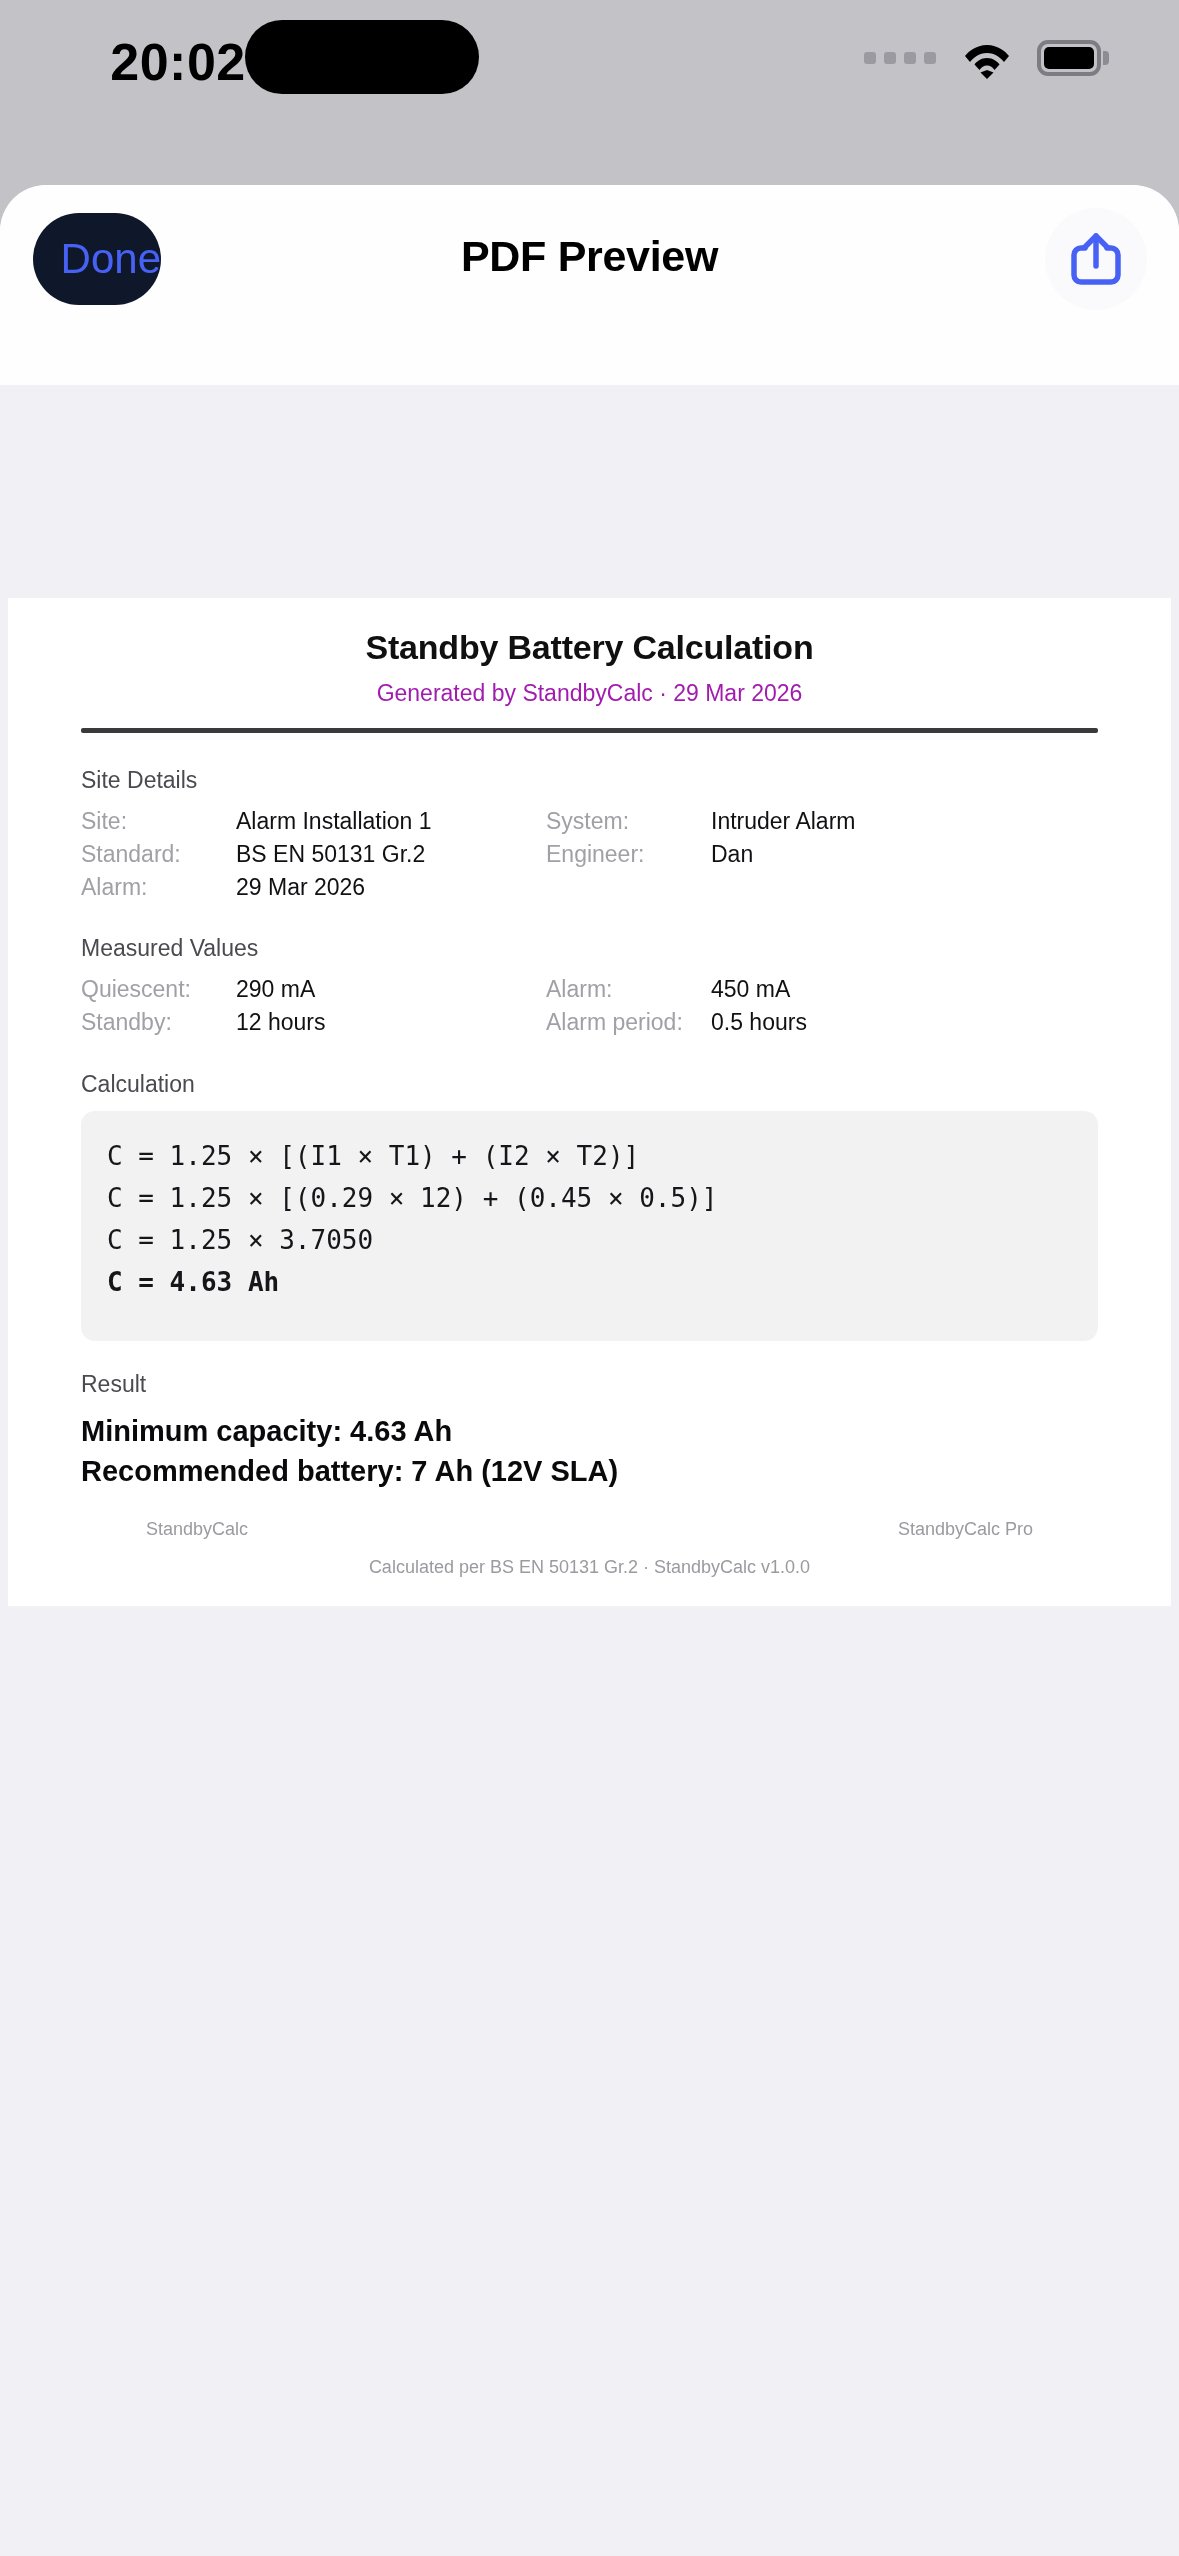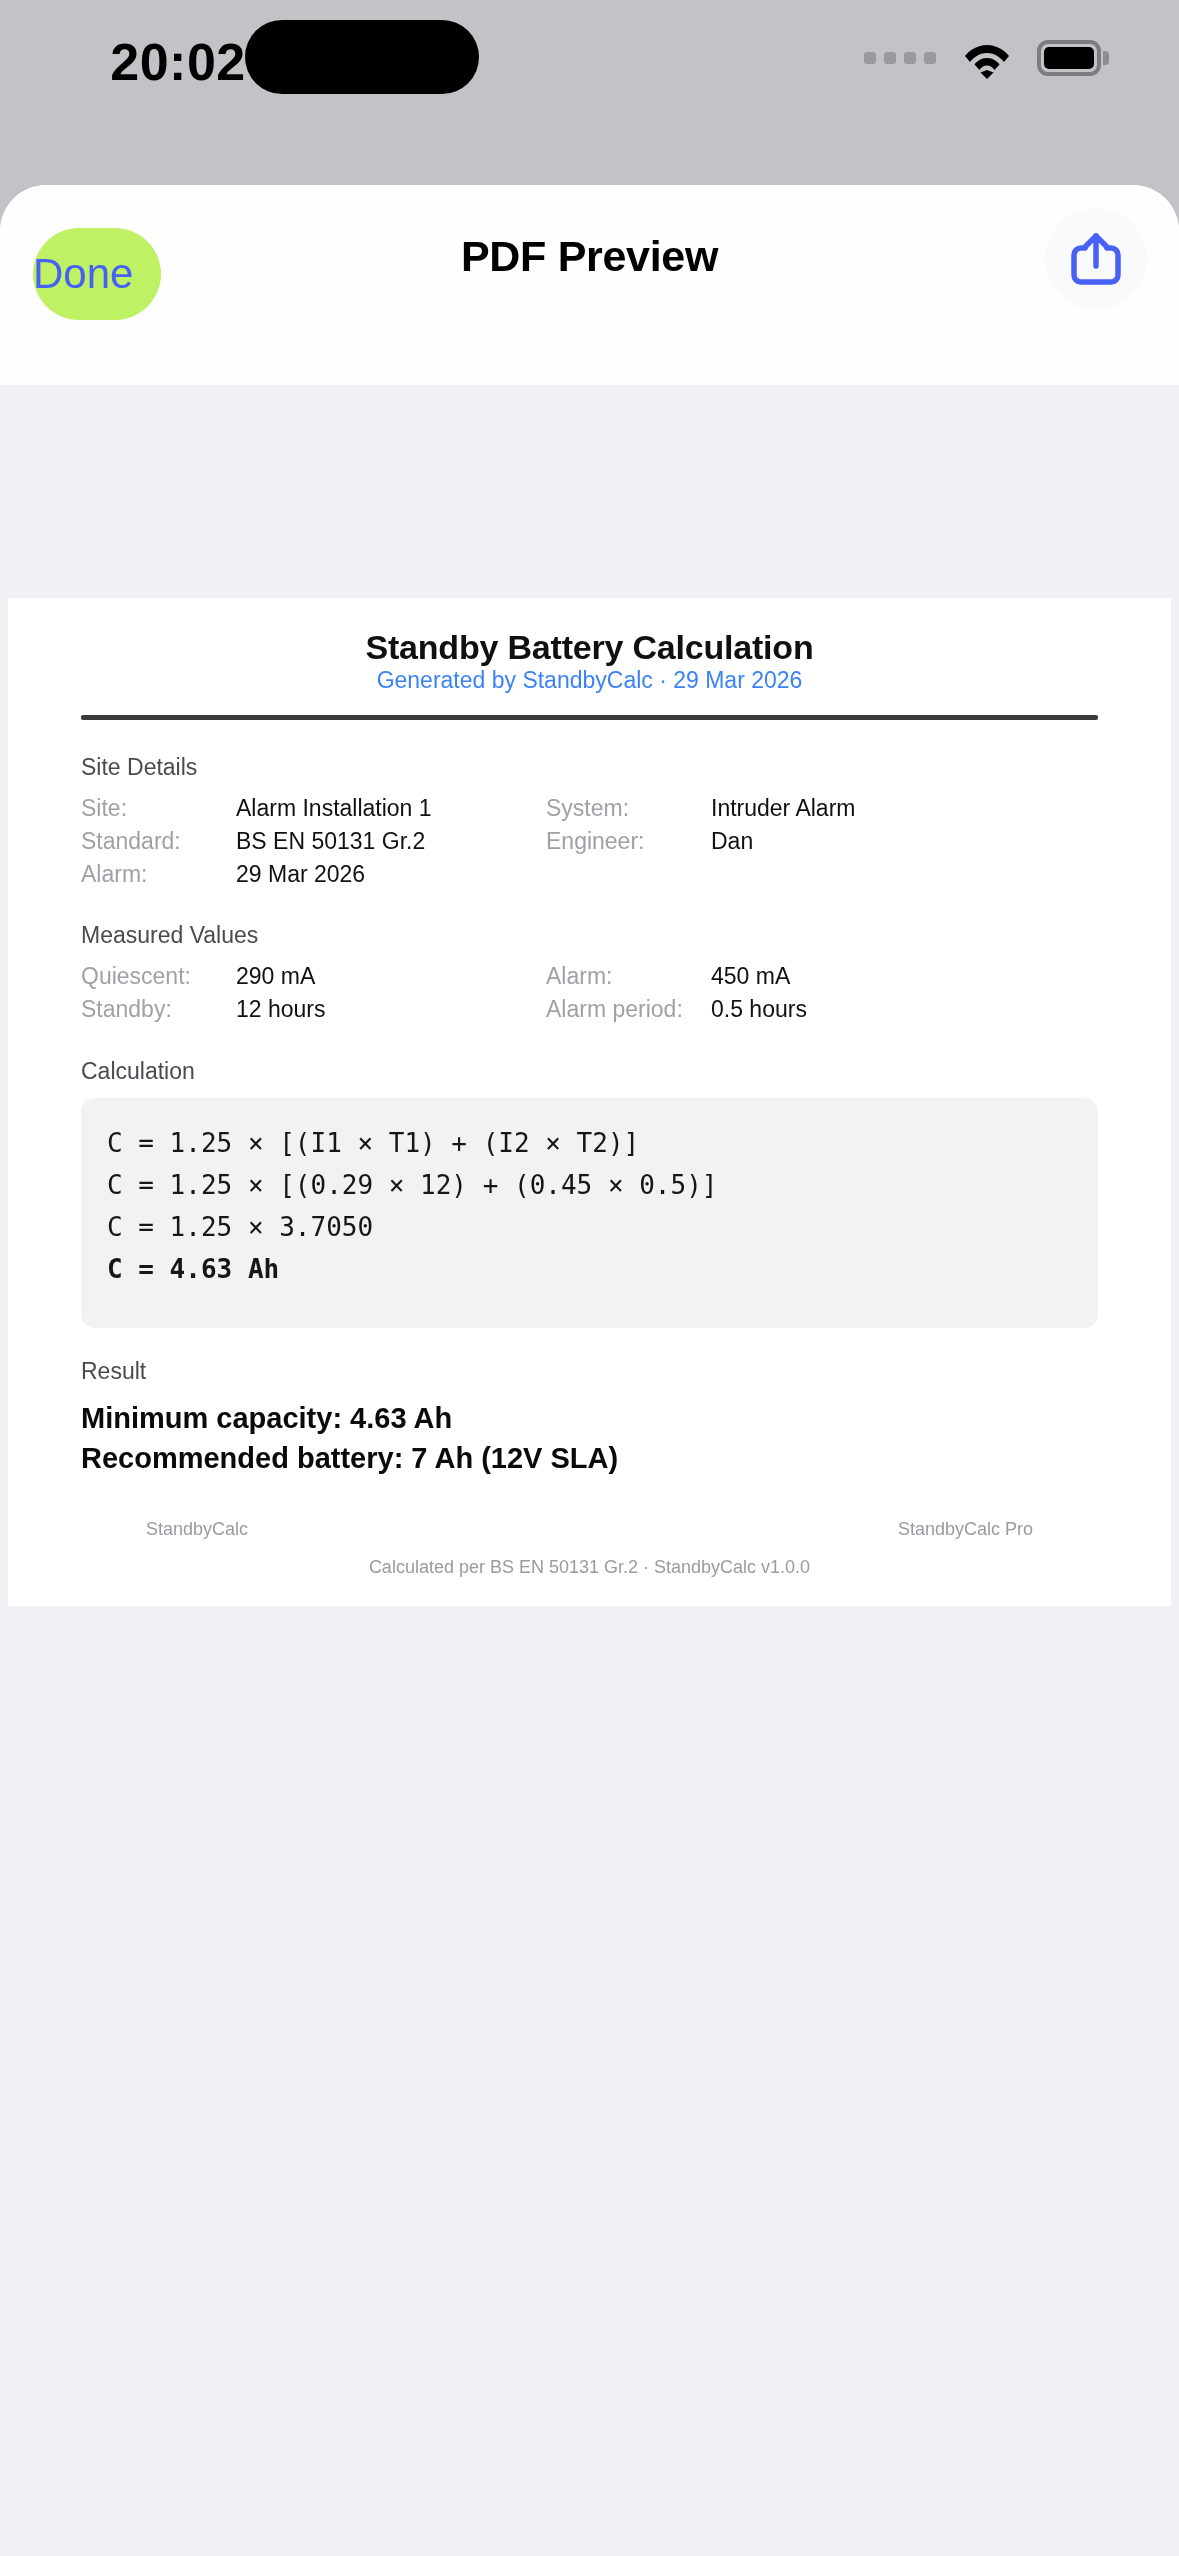--- a/index.html
+++ b/index.html
@@ -109,28 +109,28 @@
   #nav-bar {
     position: relative;
     height: 200px;
     background: #FEFEFE;
     border-radius: 46px 46px 0 0;
   }
 
   #done-button {
     position: absolute;
     left: 33px;
-    top: 43px;
+    top: 28px;
     width: 128px;
     height: 92px;
     border-radius: 46px;
-    background: #bef264;
+    background: #0f172a;
     display: flex;
     align-items: center;
-    justify-content: flex-start;
+    justify-content: flex-end;
     border: none;
     cursor: pointer;
   }
   #done-button span {
     font-size: 42px;
     color: #4761F5;
     font-weight: 400;
   }
 
   #nav-title {
@@ -193,21 +193,22 @@
     text-align: center;
     font-size: 34px;
     font-weight: 700;
     color: #101010;
     margin-top: 30px;
     letter-spacing: -0.2px;
   }
   #doc-subtitle {
     text-align: center;
     font-size: 23px;
-    color: #3b82f6;
+    color: #a21caf;
+    margin-top: 13px;
   }
   #doc-rule {
     height: 5px;
     background: #3A3A3C;
     margin: 21px 8px 0 8px;
     border-radius: 2px;
   }
 
   .section { margin-top: 34px; padding: 0 8px; }
   .section-heading {

